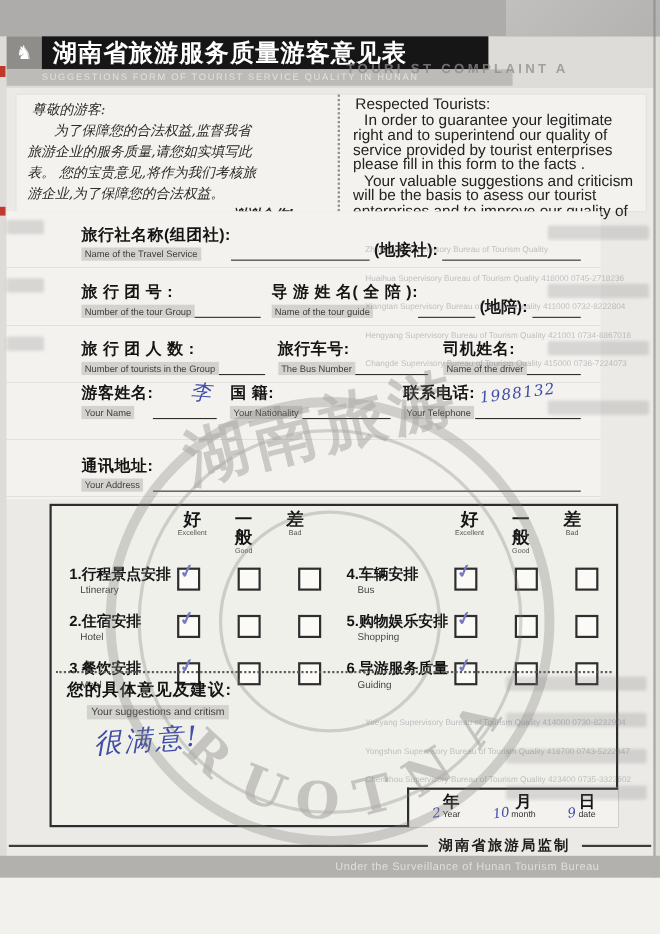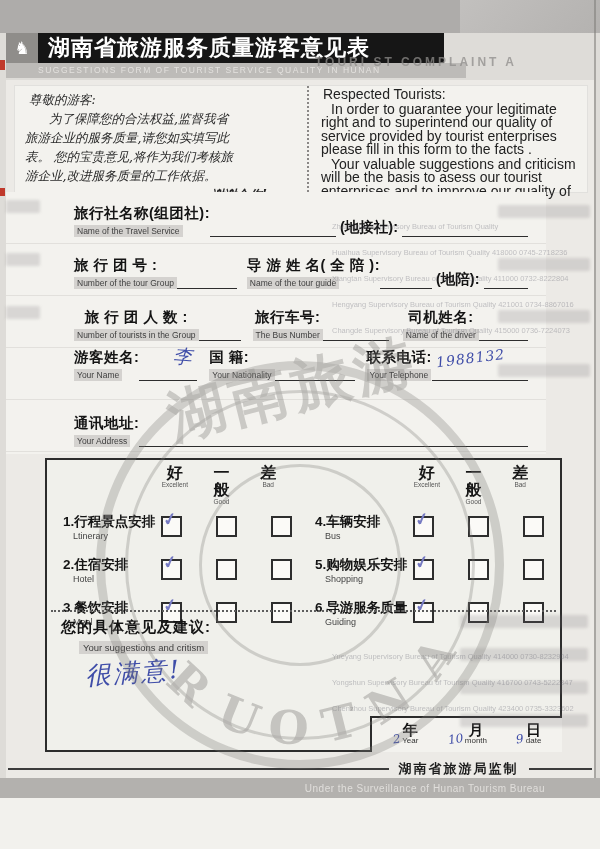--- a/index.html
+++ b/index.html
@@ -148,21 +148,21 @@
   </div>
   <div class="subtitle-band">SUGGESTIONS FORM OF TOURIST SERVICE QUALITY IN HUNAN</div>
   <div class="bleed-top">TOURI ST COMPLAINT A</div>
 
   <div class="intro">
     <div class="intro-cn">
       <div class="sal">尊敬的游客:</div>
       <div class="ind">为了保障您的合法权益,监督我省</div>
       <div>旅游企业的服务质量,请您如实填写此</div>
       <div>表。 您的宝贵意见,将作为我们考核旅</div>
-      <div>游企业,改进服务质量的工作依据。</div>
+      <div>游企业,为了保障您的合法权益。</div>
       <div class="thanks">谢谢合作!</div>
     </div>
     <div class="intro-en">
       <p class="sal">Respected Tourists:</p>
       <p>In order to guarantee your legitimate right and to superintend our quality of service provided by tourist enterprises please fill in this form to the facts .</p>
       <p>Your valuable suggestions and criticism will be the basis to asess our tourist enterprises and to improve our quality of service.</p>
       <p>Thank you for cooperation!</p>
     </div>
   </div>
 
@@ -186,21 +186,21 @@
       <span class="uline" style="width:60px;"></span>
       <div class="flabel" style="margin-left:10px;">
         <span class="cn">导 游 姓 名( 全 陪 ):</span>
         <span class="en">Name  of  the  tour  guide</span>
       </div>
       <span class="uline" style="width:52px;"></span>
       <span class="extra">(地陪):</span>
       <span class="uline grow"></span>
     </div>
 
-    <div class="frow" style="top:116px;text-align:center;">
+    <div class="frow" style="top:116px;">
       <div class="flabel">
         <span class="cn">旅 行 团 人 数 :</span>
         <span class="en">Number of tourists in the Group</span>
       </div>
       <span class="uline" style="width:42px;"></span>
       <div class="flabel" style="margin-left:12px;">
         <span class="cn">旅行车号:</span>
         <span class="en">The  Bus  Number</span>
       </div>
       <span class="uline" style="width:66px;"></span>

